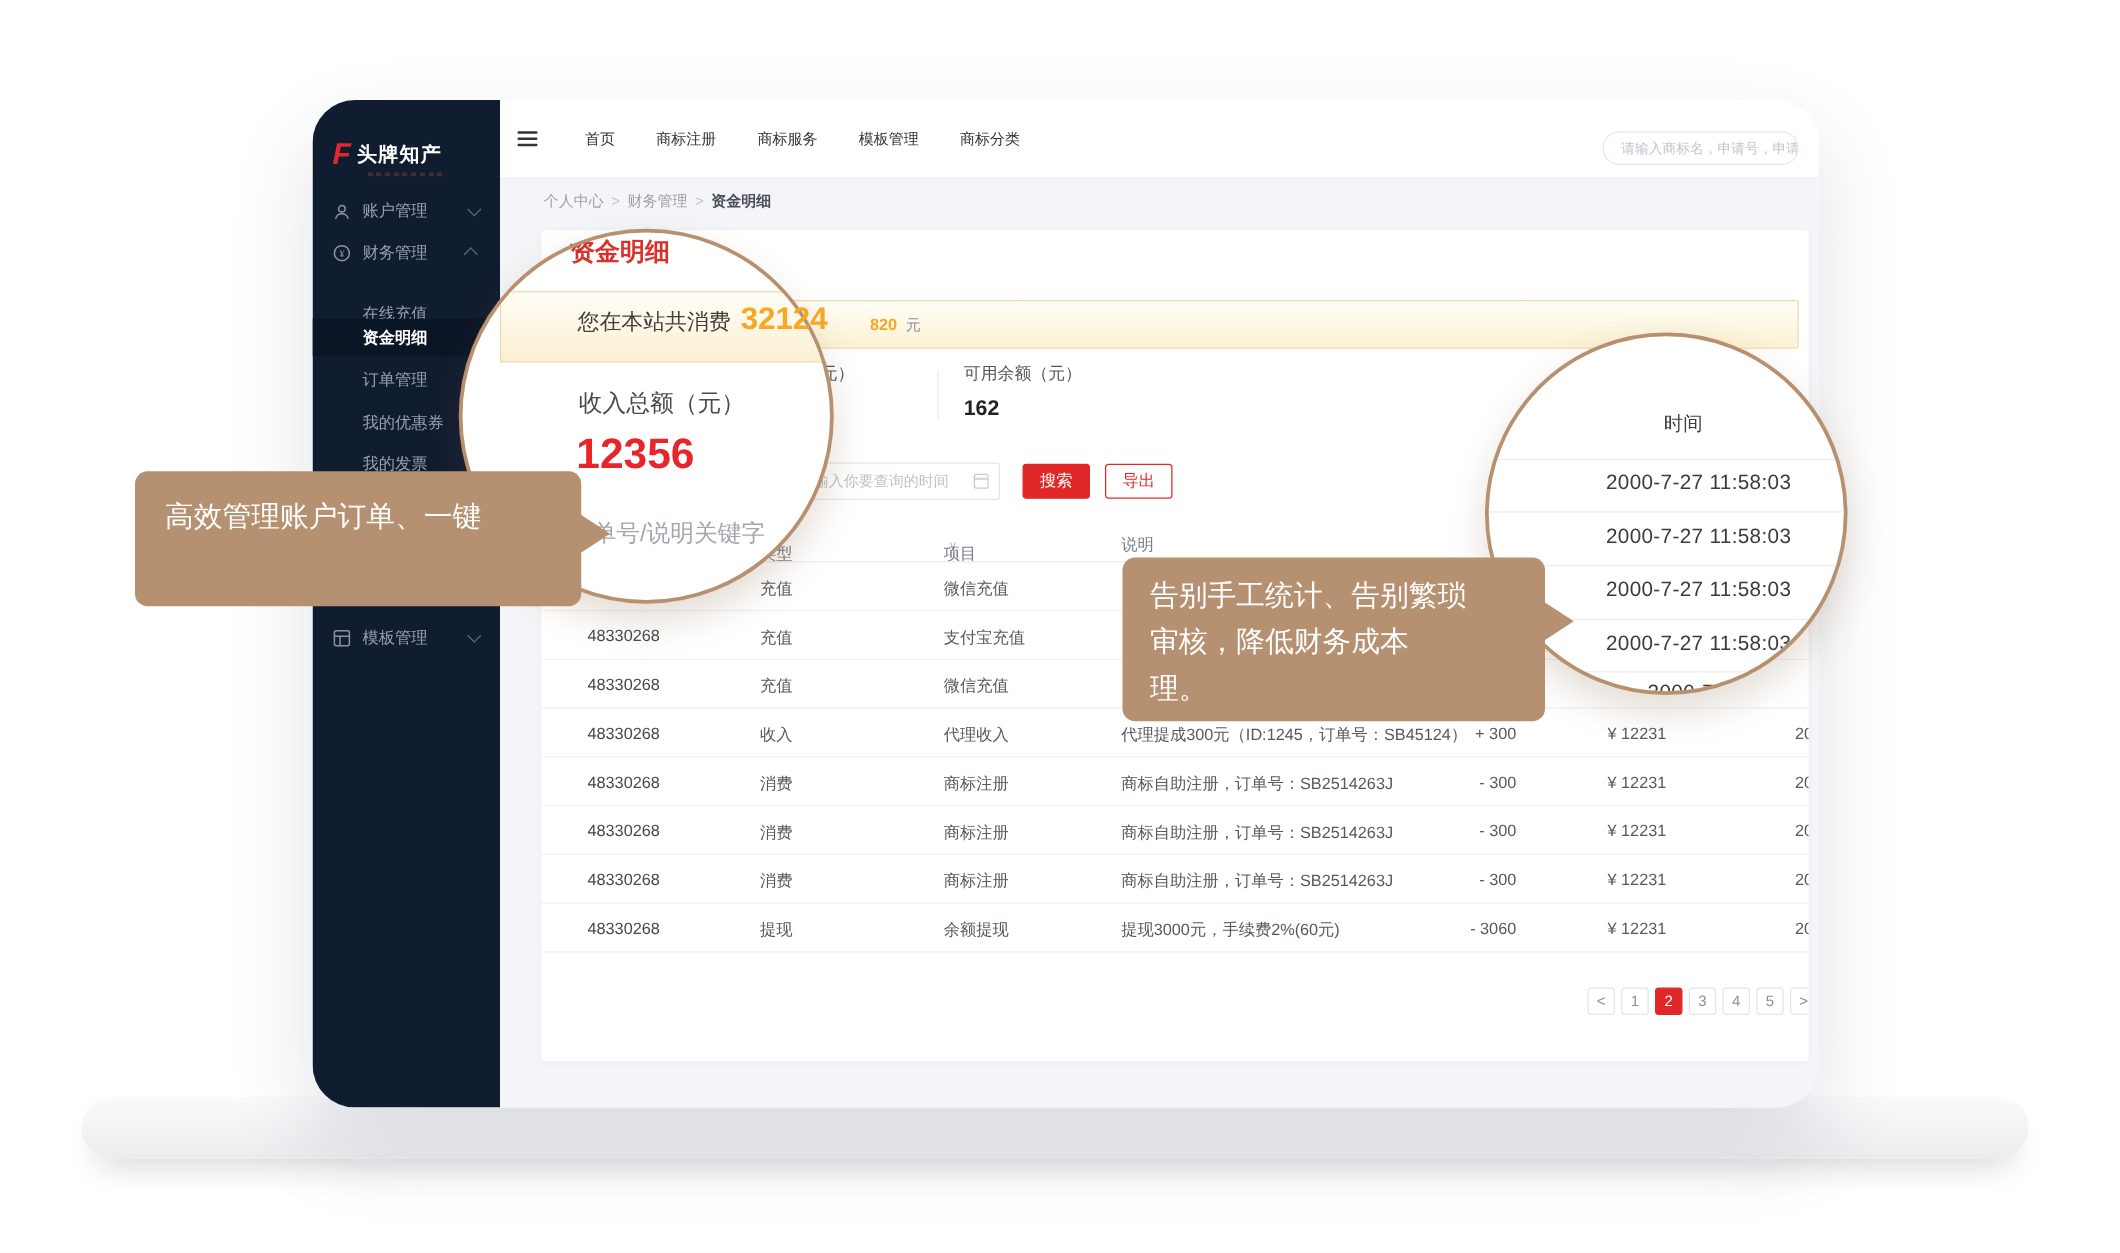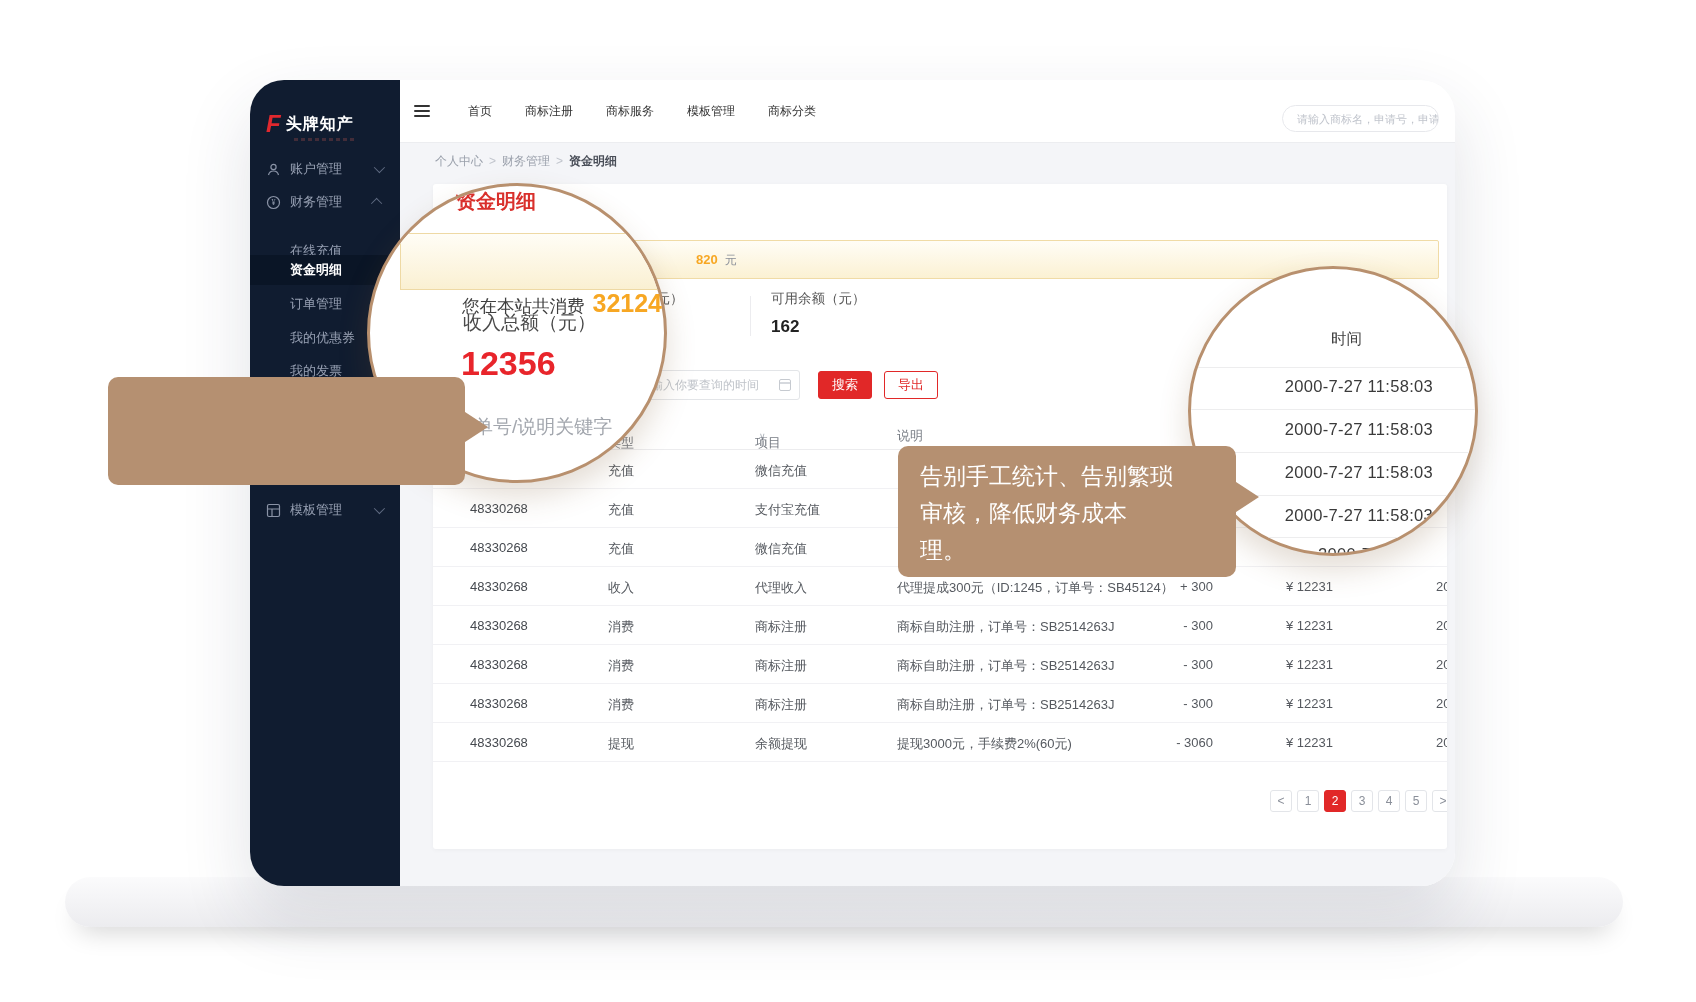--- a/index.html
+++ b/index.html
@@ -88,21 +88,21 @@
   .lens { border-radius:50%; background:#fff; border:3px solid #b8906e; overflow:hidden;
     box-shadow:0 14px 30px rgba(120,85,45,.20); z-index:20; }
   .lens-left { left:367px; top:183px; width:300px; height:300px; }
   .lens-right { left:1188px; top:266px; width:290px; height:290px; }
   .ll-tab { left:86px; top:2px; font-size:20px; font-weight:bold; color:#d9302c; }
   .ll-banner { left:30px; top:47px; width:420px; height:57px; border:1px solid #eed9a4;
     background:linear-gradient(180deg,#fffdf6,#faf0d2); }
   .ll-stat-label { left:93px; top:124px; font-size:19px; color:#4a4a4a; }
   .ll-stat-value { left:91px; top:158px; font-size:34px; font-weight:bold; color:#e8252b; }
   .ll-colhead { left:85px; top:228px; font-size:19px; color:#a2a6ad; white-space:nowrap; }
-  .banner-zoom-line { left:462px; top:241px; z-index:25; display:flex; align-items:baseline; white-space:nowrap;margin-top:48px; }
+  .banner-zoom-line { left:462px; top:241px; z-index:25; display:flex; align-items:baseline; white-space:nowrap; }
   .banner-zoom-line .pre { font-size:17.5px; color:#3f3f3f; }
   .banner-zoom-line .num { font-size:25px; font-weight:bold; color:#f7a723; margin-left:8px; }
   .lr-head { left:140px; top:60px; font-size:15.5px; color:#3f3f3f; }
   .lr-line { left:0; width:290px; height:1px; background:#ededee; }
   .lr-row { left:40px; width:202px; text-align:right; font-size:16.5px; color:#3a3a3a; letter-spacing:.3px; white-space:nowrap; }
 
   
   .tip { background:#b59071; border-radius:10px; color:#fff; z-index:40; }
   .tip-left { left:108px; top:377px; width:357px; height:108px; padding:17px 0 0 24px; font-size:23px; line-height:38px; }
   .tip-right { left:898px; top:446px; width:338px; height:131px; padding:12px 0 0 22px; font-size:23px; line-height:37px; }
@@ -345,20 +345,21 @@
     <div class="abs lr-row" style="top:151px">2000-7-27  11:58:03</div>
     <div class="abs lr-line" style="top:183px"></div>
     <div class="abs lr-row" style="top:194px">2000-7-27  11:58:03</div>
     <div class="abs lr-line" style="top:226px"></div>
     <div class="abs lr-row" style="top:237px">2000-7-27  11:58:03</div>
     <div class="abs lr-line" style="top:268px"></div>
     <div class="abs lr-row" style="top:276px">2000-7-27  11:5</div>
   </div>
 
   <div class="abs tip tip-left">
+    <div>高效管理账户订单、一键</div>
   </div>
   <div class="abs tip-arrow arrow-left"></div>
 
   <div class="abs tip tip-right">
     <div>告别手工统计、告别繁琐</div>
     <div>审核，降低财务成本</div>
     <div>理。</div>
   </div>
   <div class="abs tip-arrow arrow-right"></div>
 

